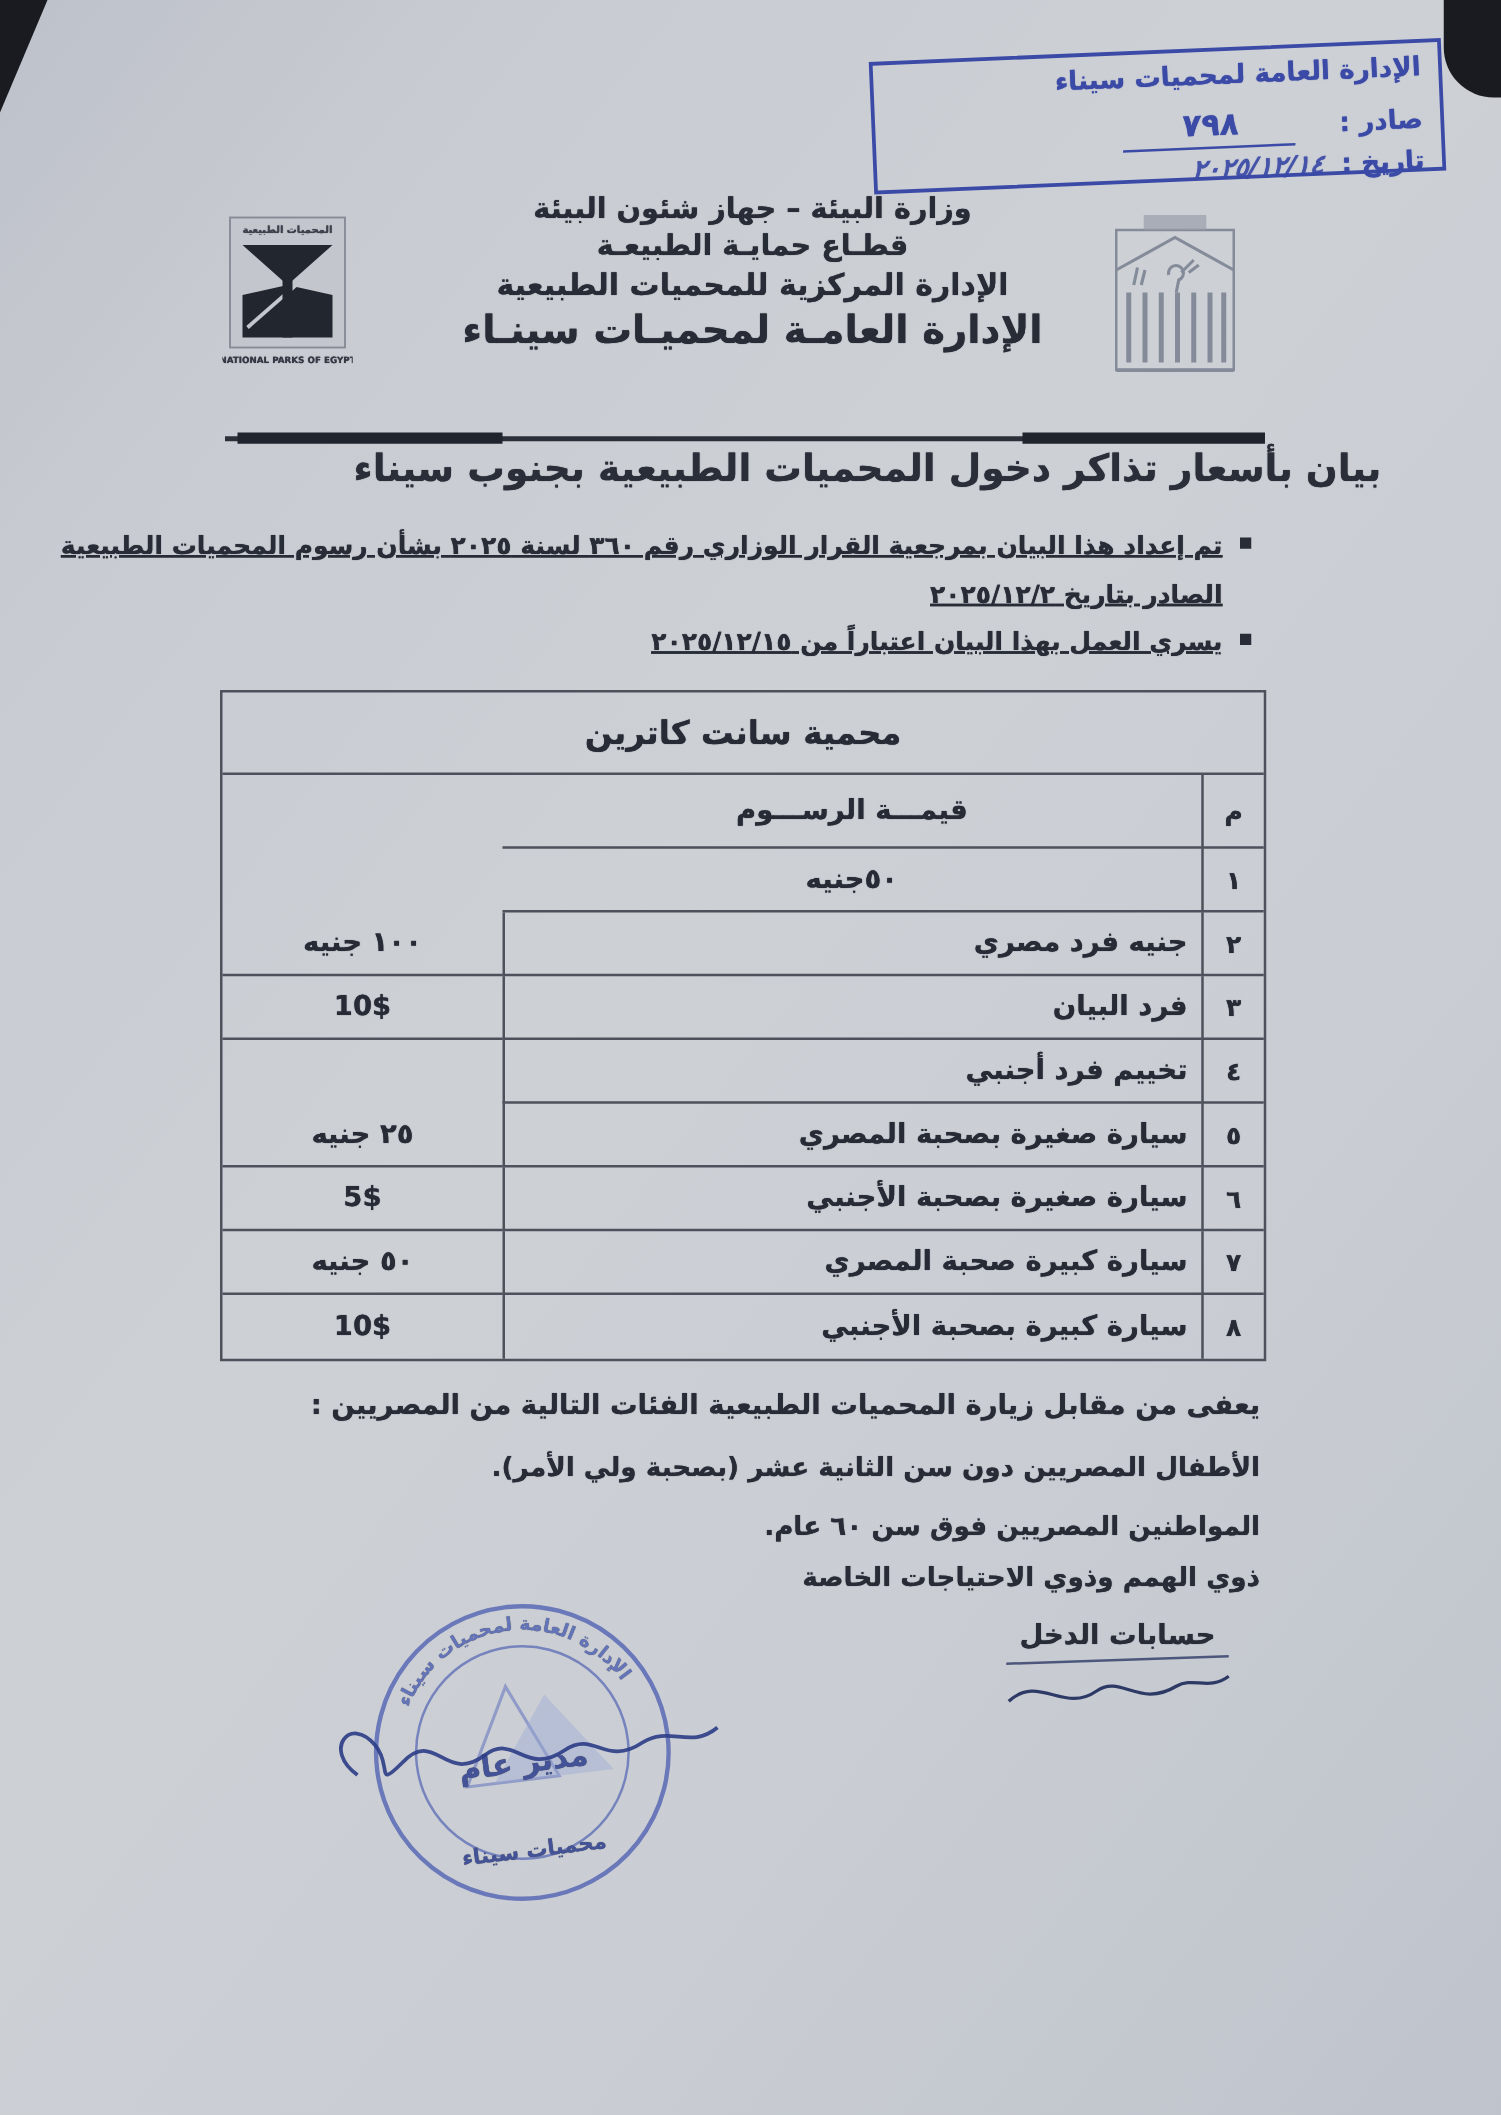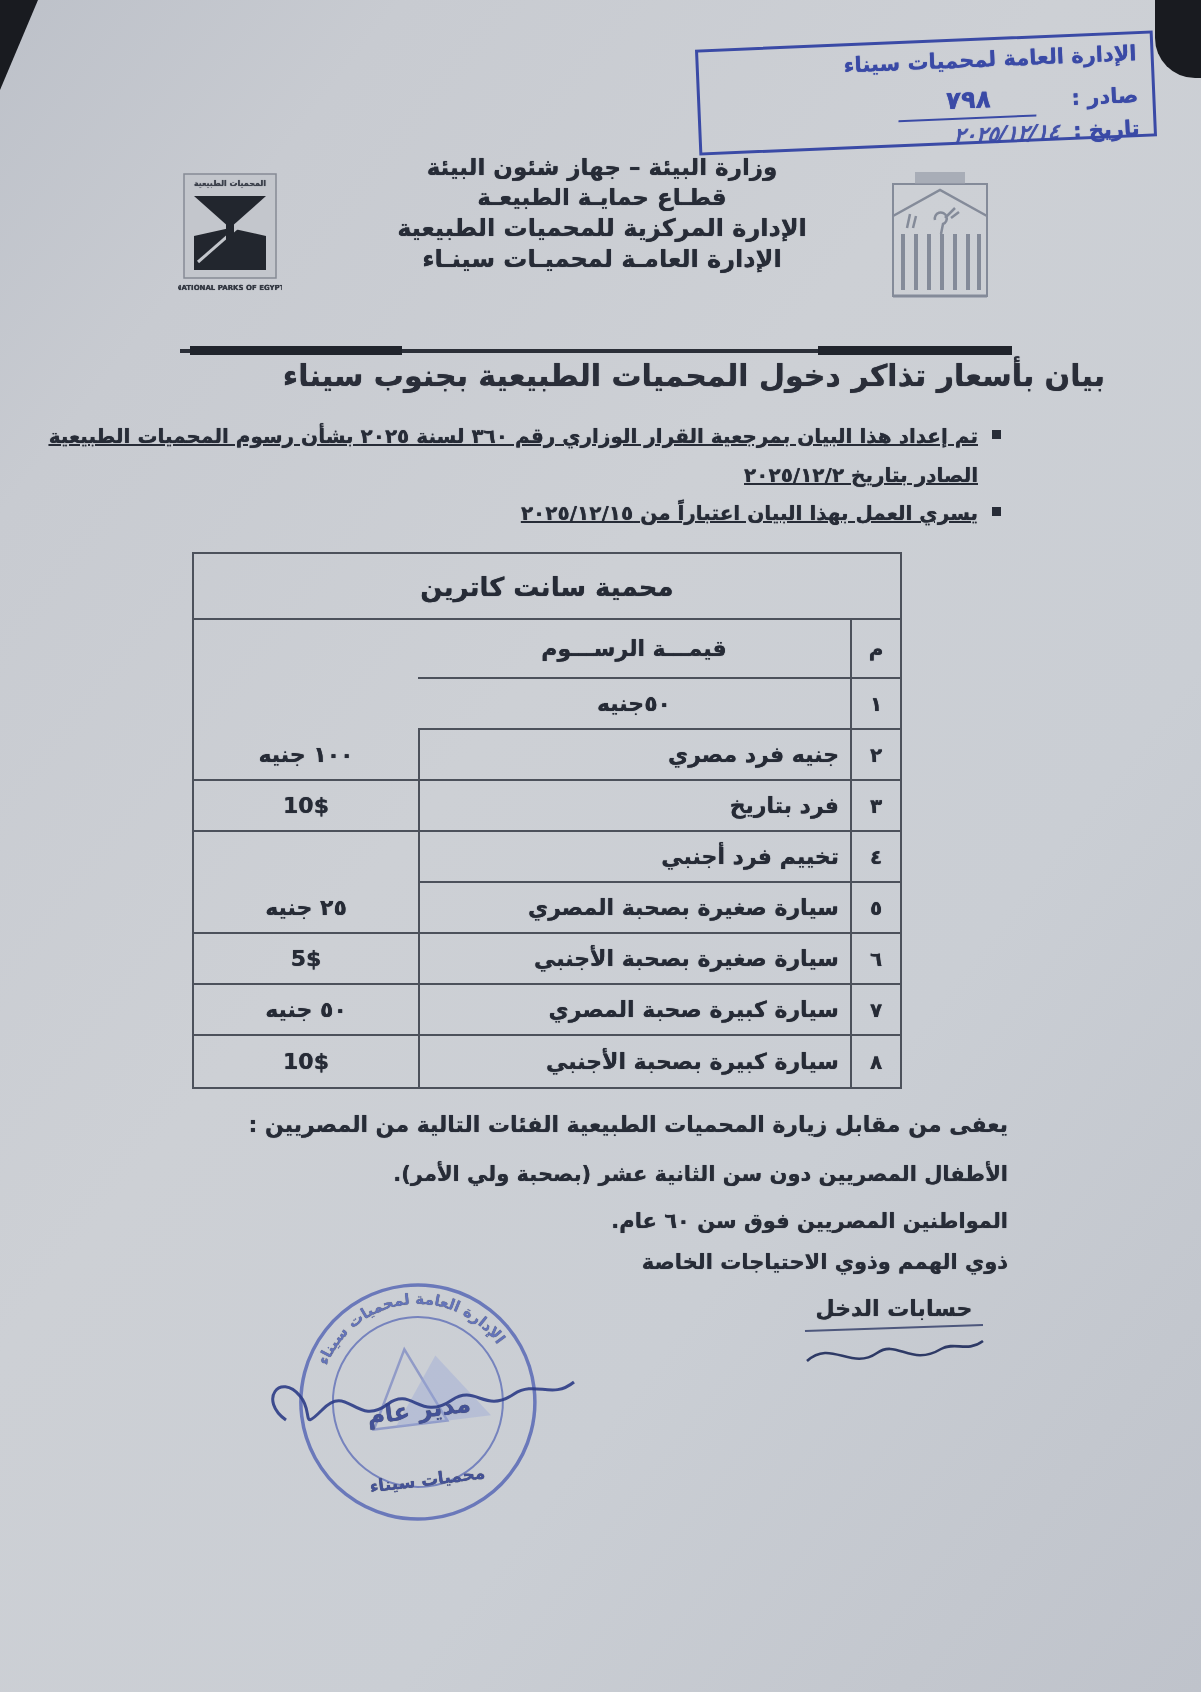--- a/index.html
+++ b/index.html
@@ -28,21 +28,21 @@
   .is-line2 { display:flex; align-items:flex-end; font-size:21px; margin-top:8px; gap:34px; }
   .is-number { display:inline-block; font-size:25px; padding:0 46px 3px;
     border-bottom:2px solid #3a4aa6; transform:translateY(5px) skewX(-6deg); }
   .is-line3 { display:flex; font-size:21px; gap:14px; transform:translateY(9px); }
   .is-hand { display:inline-block; font-style:italic; opacity:.92; transform:skewX(-7deg); }
 
   
   .letterhead { position:absolute; top:152px; left:272px; width:660px;
     text-align:center; font-weight:bold; color:#272c37; line-height:1.32; }
   .lh1 { font-size:23px; } .lh2 { font-size:23px; }
-  .lh3 { font-size:24px; } .lh4 { font-size:24px; }
+  .lh3 { font-size:24px; } .lh4 { font-size:31px; }
 
   
   .logo-left { position:absolute; left:178px; top:166px; }
   .logo-right { position:absolute; right:206px; top:170px; opacity:.8; }
 
   
   .divider { position:absolute; top:349px; left:180px; width:832px; height:4px; background:#2b2f38; }
   .divider::before { content:""; position:absolute; right:610px; top:-3px; width:212px; height:9px; background:#20242c; }
   .divider::after  { content:""; position:absolute; right:0;     top:-3px; width:194px; height:9px; background:#20242c; }
 
@@ -51,21 +51,21 @@
 
   
   .note { position:absolute; right:200px; display:flex; gap:14px;
     font-weight:bold; font-size:20px; color:#272c37; text-align:right; }
   .note .bullet { flex:none; width:9px; height:9px; background:#272c37; margin-top:13px; }
   .note-lines div { white-space:nowrap; line-height:1.95;text-decoration:underline; }
   .note1 { top:417px; }
   .note2 { top:494px; }
 
   
-  .price-table { position:absolute; top:552px; left:192px; width:710px;
+  .price-table { position:absolute; top:552px; left:176px; width:837px;
     border:2.5px solid #4c515b; color:#262b36; font-weight:bold; }
   .pt-caption { height:66px; line-height:66px; text-align:center; font-size:26px;
     border-bottom:2px solid #4c515b; }
   .pt-row { display:grid; grid-template-columns:50px 1fr 224px; height:51px; }
   .pt-head { height:59px; font-size:22px; }
   .pt-row > div { display:flex; align-items:center; border-bottom:2px solid #4c515b; }
   .pt-row:last-child > div { border-bottom:none; }
   .pt-num { justify-content:center; border-left:2px solid #4c515b; font-size:20px; }
   .pt-cat { justify-content:flex-start; padding-right:11px; border-left:2px solid #4c515b; font-size:22px; }
   .pt-fee { justify-content:center; font-size:22px; }
@@ -169,21 +169,21 @@
       <div class="pt-num">١</div>
       <div class="pt-fee">٥٠جنيه</div>
     </div>
     <div class="pt-row">
       <div class="pt-num">٢</div>
       <div class="pt-cat">جنيه فرد مصري</div>
       <div class="pt-fee">١٠٠ جنيه</div>
     </div>
     <div class="pt-row">
       <div class="pt-num">٣</div>
-      <div class="pt-cat">فرد بتاريخ</div>
+      <div class="pt-cat">فرد البيان</div>
       <div class="pt-fee">10$</div>
     </div>
     <div class="pt-row">
       <div class="pt-num">٤</div>
       <div class="pt-cat">تخييم فرد أجنبي</div>
     </div>
     <div class="pt-row">
       <div class="pt-num">٥</div>
       <div class="pt-cat">سيارة صغيرة بصحبة المصري</div>
       <div class="pt-fee">٢٥ جنيه</div>

